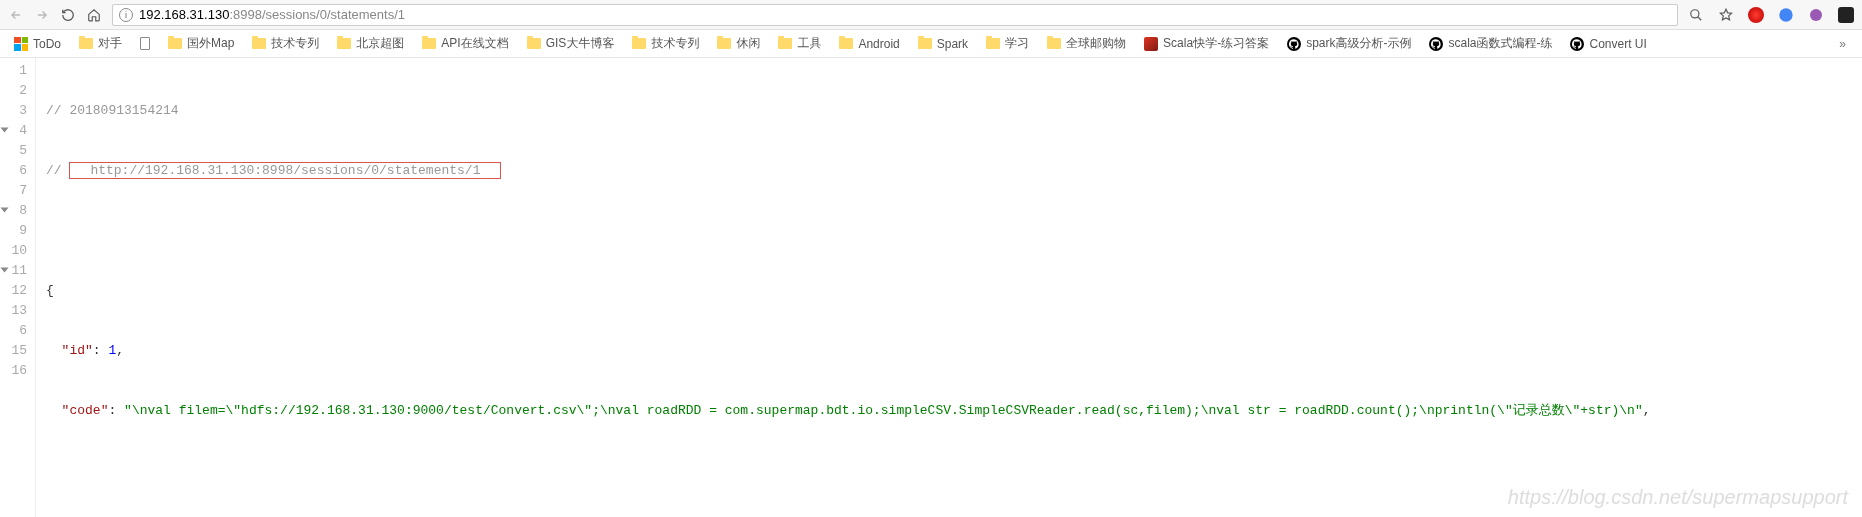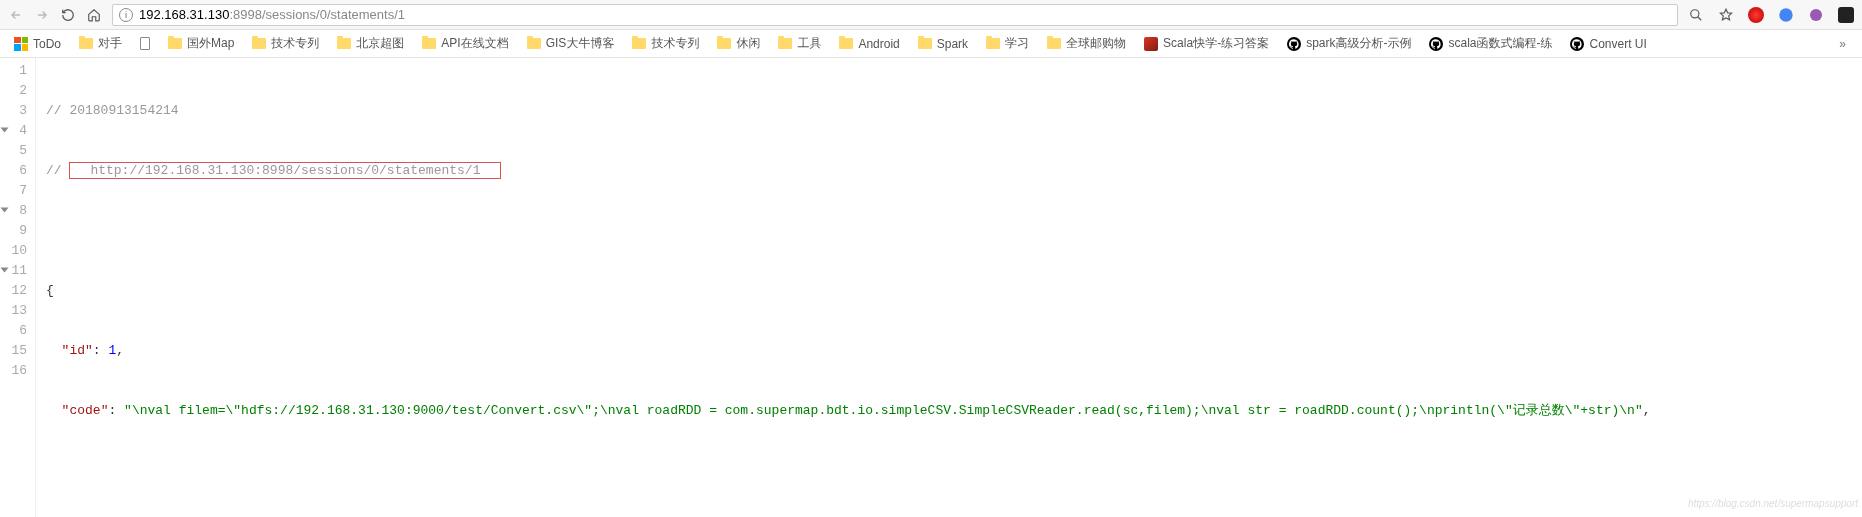--- a/index.html
+++ b/index.html
@@ -32,21 +32,21 @@
   .code { padding: 3px 10px; flex: 1; white-space: pre-wrap; word-break: break-all; position: relative; }
   .line { min-height: 20px; }
   .cmt { color: #999; }
   .redbox { border: 1px solid #d9534f; padding: 0 20px; color: #999; }
   .key { color: #a31515; }
   .key::before, .key::after { content: '"'; }
   .str { color: #008000; }
   .str::before, .str::after { content: '"'; }
   .num { color: #0000ff; }
   .punc { color: #333; }
-  .watermark { position: fixed; right: 4px; bottom: 8px; color: #ddd; font-size: 10px; font-style: italic; font-family: Arial; pointer-events:none}
+  .watermark { position: fixed; right: 14px; bottom: 8px; color: #ddd; font-size: 20px; font-style: italic; font-family: Arial; pointer-events:none}
   .right-square{width:16px;height:16px;background:#222;border-radius:3px}
 </style>
 </head>
 <body>
 
 <div class="toolbar">
   <span class="nav-icon disabled">
       <svg width="14" height="14" viewBox="0 0 24 24" fill="none" stroke="currentColor" stroke-width="2.5">
         <path d="M19 12H5M11 18l-6-6 6-6"></path>
       </svg>

